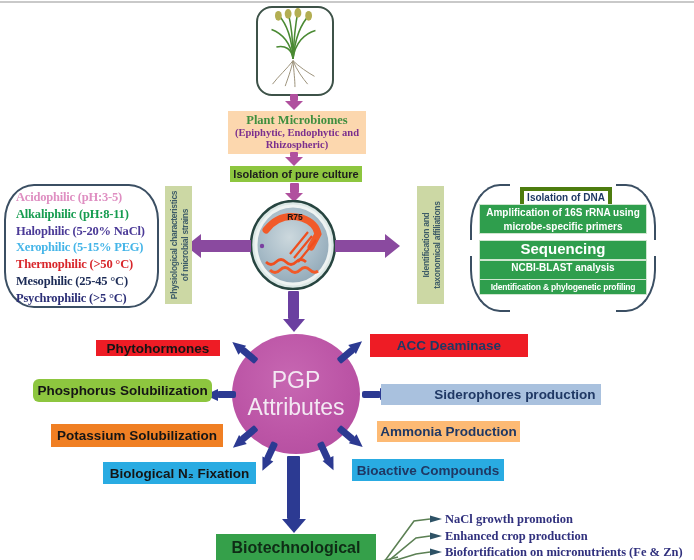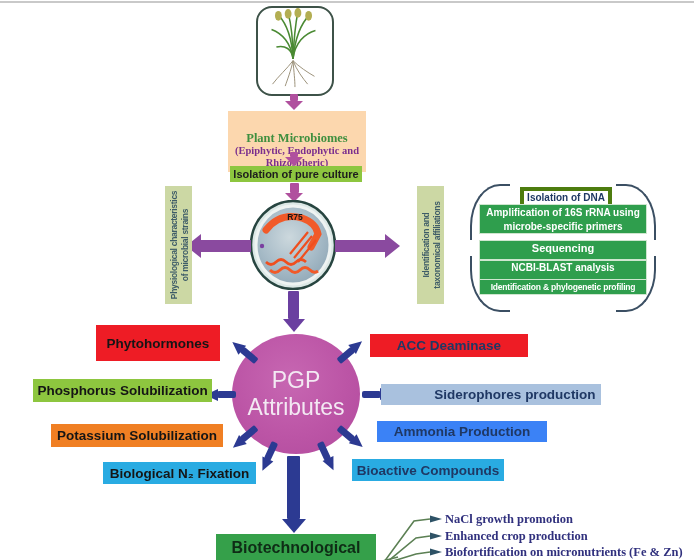--- a/index.html
+++ b/index.html
@@ -39,58 +39,58 @@
 
   
   .ma{position:absolute;width:31px;height:13px;transform-origin:50% 50%;}
   .ma i{position:absolute;left:0;top:3px;width:19px;height:7px;background:#2c3a92;border-radius:2px;}
   .ma b{position:absolute;left:18px;top:0;width:0;height:0;
     border-top:6.5px solid transparent;border-bottom:6.5px solid transparent;border-left:13px solid #2c3a92;}
 
   
   .plantbox{left:256px;top:6px;width:74px;height:86px;border:2px solid #3d5248;border-radius:16px;background:#fff;}
   .microbox{left:228px;top:111px;width:138px;height:41px;background:#fcd7ae;text-align:center;
-    font-family:"Liberation Serif",serif;font-weight:bold;padding-top:20px;}
+    font-family:"Liberation Serif",serif;font-weight:bold;padding-top:2px;}
   .microbox .t1{font-size:12.5px;color:#3f8f3f;line-height:14px;}
   .microbox .t2{font-size:10.5px;color:#7b2f8e;line-height:12px;}
   .purebox{left:230px;top:166px;width:132px;height:16px;background:#8dc63f;text-align:center;
     font-weight:bold;font-size:11px;line-height:16px;color:#1d1d1d;white-space:nowrap;}
 
   
   .leftbox{left:4px;top:184px;width:155px;height:124px;padding:3px 0 0 10px;box-sizing:border-box;}
   .pl-item{font-family:"Liberation Serif",serif;font-weight:bold;font-size:12.5px;line-height:16.8px;
     letter-spacing:-0.2px;white-space:nowrap;}
   .pc0{color:#df8fc2;}.pc1{color:#169c50;}.pc2{color:#4b3a97;}.pc3{color:#45b5e8;}
   .pc4{color:#d8262b;}.pc5{color:#1c2b56;}.pc6{color:#2c2f77;}
 
   
   .rightbox{left:470px;top:184px;width:186px;height:128px;}
   .dnahdr{position:absolute;left:50px;top:3px;width:84px;height:14px;background:#fff;border:4px solid #4d7c0f;
     text-align:center;font-weight:bold;font-size:10px;line-height:14px;color:#1f3864;}
   .dnastep{position:absolute;left:9px;width:168px;background:#2f9e4d;border:1px solid #cfe6cf;
     color:#fff;font-weight:bold;text-align:center;box-sizing:border-box;}
   .ds0{top:20px;height:30px;font-size:10px;line-height:14px;padding-top:1px;}
-  .ds1{top:56px;height:20px;font-size:11px;line-height:15px;}
+  .ds1{top:56px;height:20px;font-size:15px;line-height:15px;}
   .ds2{top:76px;height:30px;font-size:10px;line-height:14px;}
   .ds3{top:95px;height:16px;font-size:8.5px;line-height:15px;letter-spacing:-0.2px;white-space:nowrap;}
 
   
   .pgpcircle{left:232px;top:334px;width:128px;height:120px;border-radius:50%;
     background:radial-gradient(circle at 45% 38%,#c767b2 0%,#bc55a6 55%,#b04a9c 100%);
     display:flex;flex-direction:column;align-items:center;justify-content:center;
     color:#f3e9f3;font-size:23px;line-height:27px;font-weight:normal;}
   .attr{position:absolute;font-weight:bold;font-size:13.5px;text-align:center;white-space:nowrap;
     display:flex;align-items:center;justify-content:center;}
   .dk{color:#151515;} .nv{color:#1f3864;}
-  .a-phyto{left:96px;top:325px;width:124px;height:36px;background:#ee1c25;}
+  .a-phyto{left:96px;top:340px;width:124px;height:16px;background:#ee1c25;}
   .a-acc{left:370px;top:334px;width:158px;height:23px;background:#ee1c25;}
-  .a-phos{left:33px;top:379px;width:179px;height:23px;background:#8dc63f;}
+  .a-phos{left:33px;top:379px;width:179px;height:23px;background:#8dc63f;border-radius:6px;}
   .a-sider{left:381px;top:384px;width:172px;height:21px;background:#a9c1de;padding-left:48px;}
   .a-potas{left:51px;top:424px;width:172px;height:23px;background:#f07f23;}
-  .a-ammon{left:377px;top:421px;width:170px;height:21px;background:#3b82f6;}
+  .a-ammon{left:377px;top:421px;width:143px;height:21px;background:#fdba74;}
   .a-nitro{left:103px;top:462px;width:153px;height:22px;background:#29abe2;}
   .a-bioact{left:352px;top:459px;width:152px;height:22px;background:#29abe2;}
 
   
   .biotech{left:216px;top:534px;width:160px;height:30px;background:#35a04a;text-align:center;
     font-size:16px;font-weight:bold;color:#0f2c16;line-height:28px;}
   .outcome{position:absolute;left:445px;font-family:"Liberation Serif",serif;font-weight:bold;
     font-size:12.5px;color:#31317e;white-space:nowrap;}
 </style>
 </head>
@@ -181,20 +181,29 @@
       <b></b>
     </div>
 
   <div class="abs vlabel" style="left:165px;top:186px;width:27px;height:118px;">
     <div class="rot">
       <span>Physiological characteristics</span>
       <span>of microbial strains</span>
     </div>
   </div>
 
+  <div class="abs leftbox bracket-full">
+    <div class="pl-item pc0">Acidophilic  (pH:3-5)</div>
+    <div class="pl-item pc1">Alkaliphilic (pH:8-11)</div>
+    <div class="pl-item pc2">Halophilic (5-20% NaCl)</div>
+    <div class="pl-item pc3">Xerophilic (5-15% PEG)</div>
+    <div class="pl-item pc4">Thermophilic (&gt;50 °C)</div>
+    <div class="pl-item pc5">Mesophilic (25-45 °C)</div>
+    <div class="pl-item pc6">Psychrophilic  (&gt;5 °C)</div>
+  </div>
 
   <div class="abs vlabel" style="left:417px;top:186px;width:27px;height:118px;">
     <div class="rot">
       <span>Identification and</span>
       <span>taxonomical affiliations</span>
     </div>
   </div>
 
   <div class="abs rightbox">
     <div class="corner c-tl"></div>

